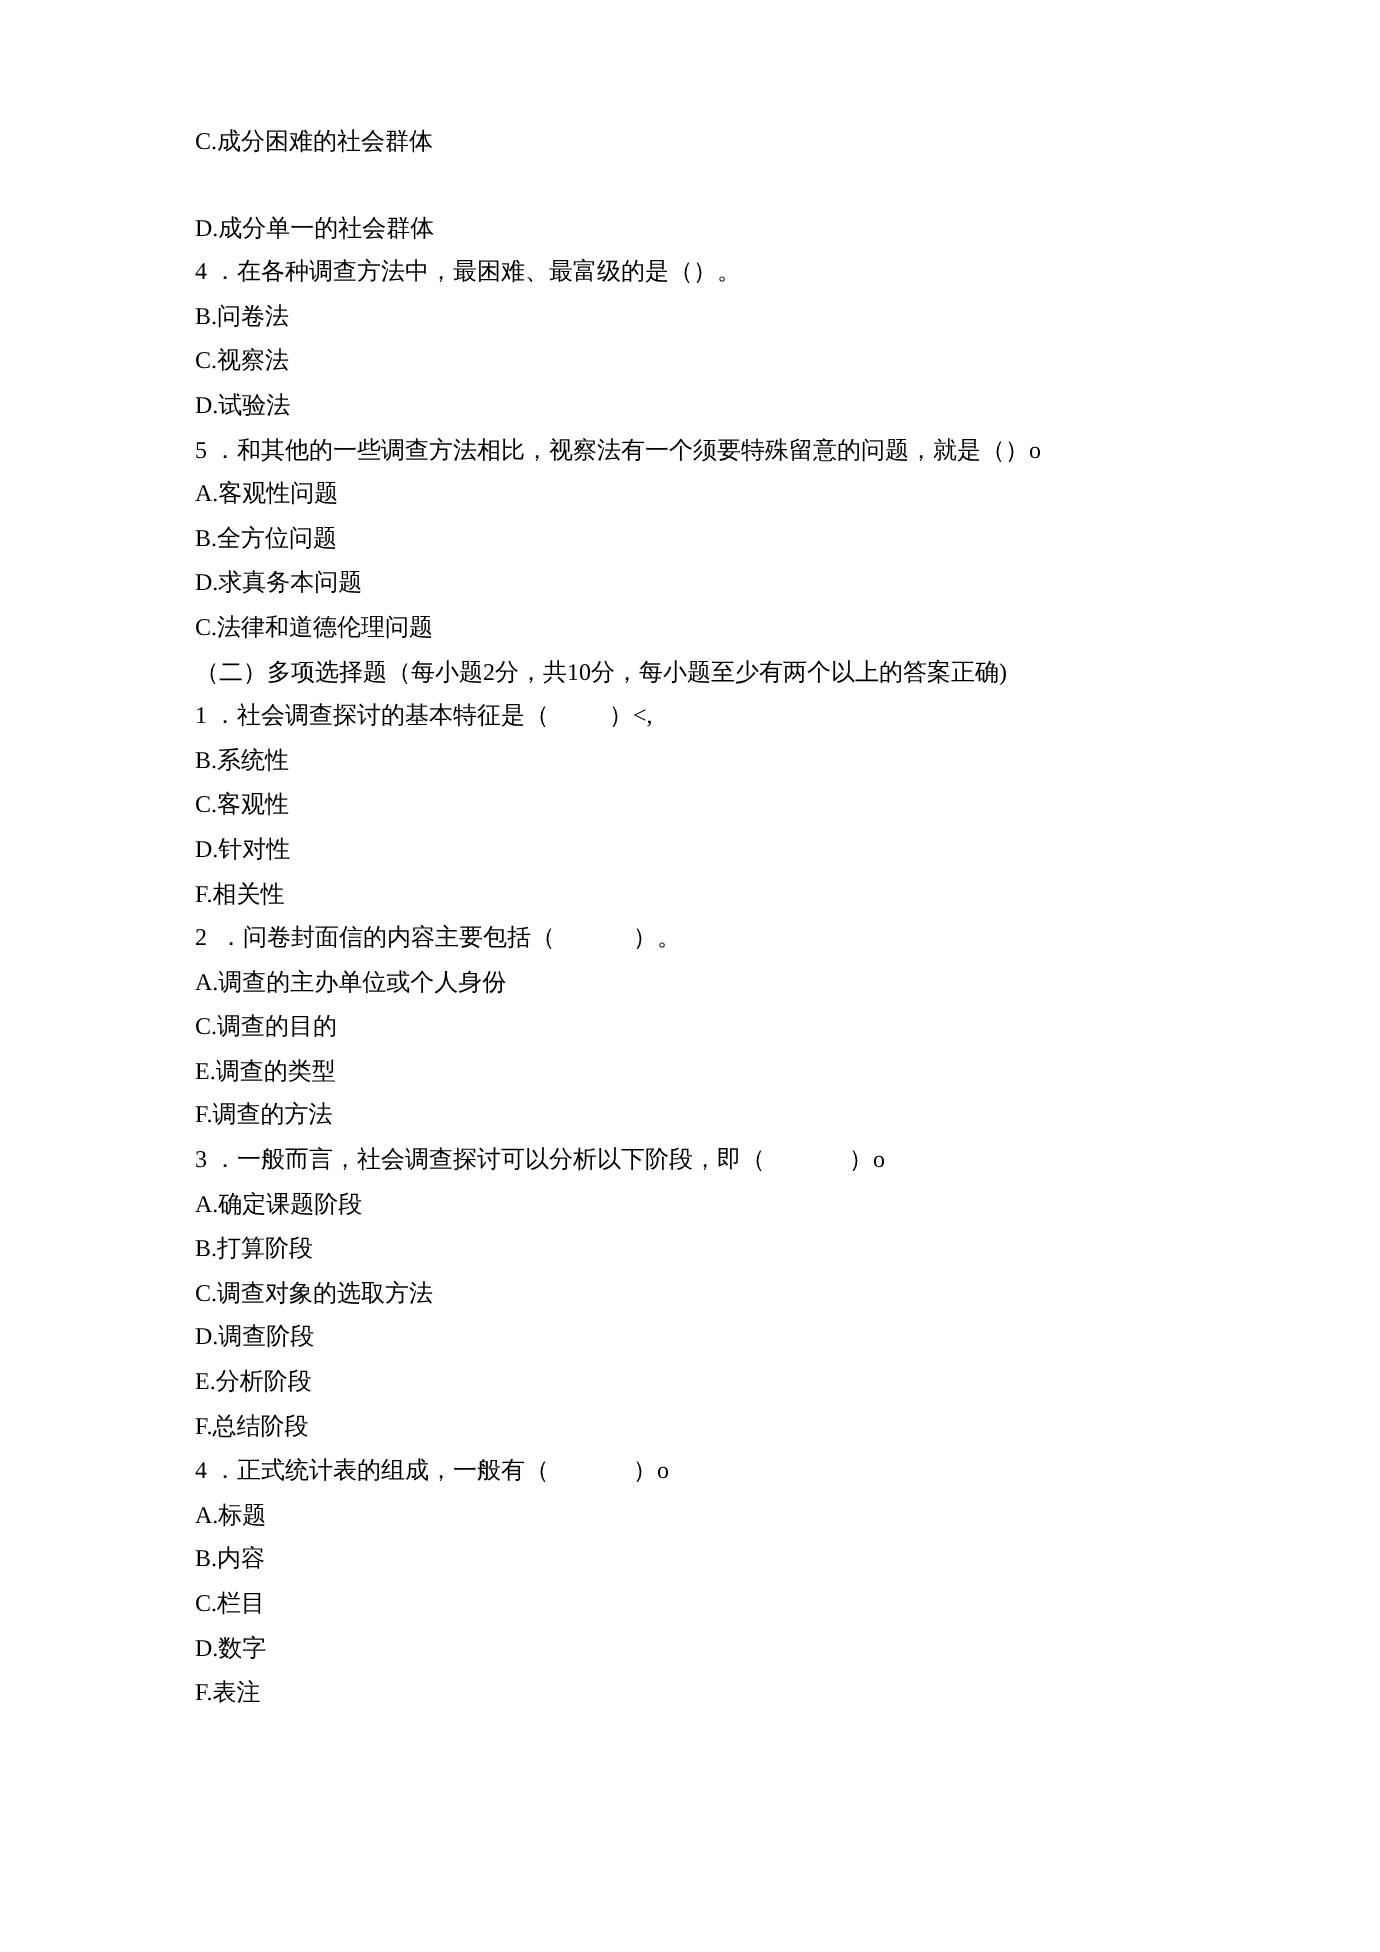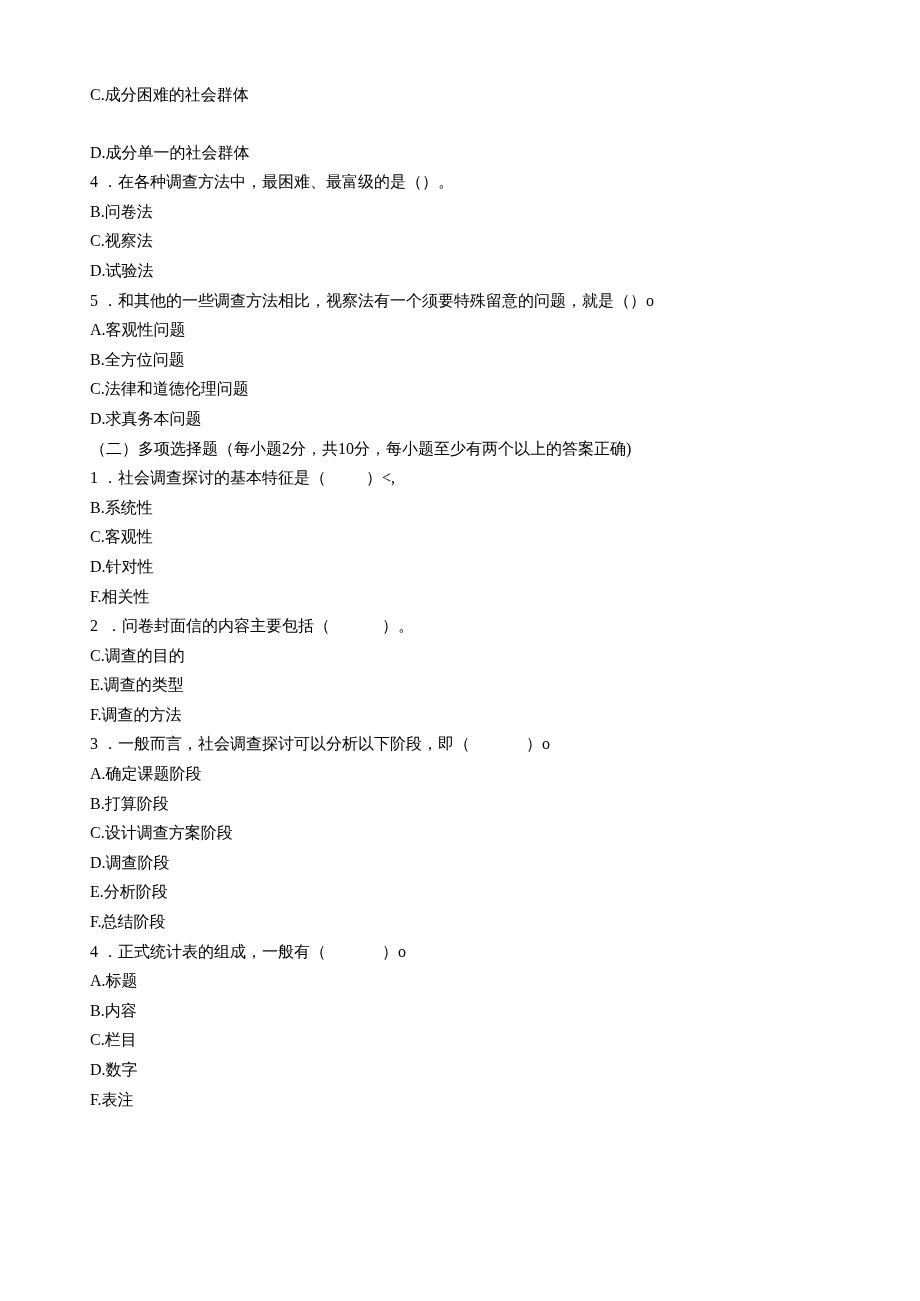--- a/index.html
+++ b/index.html
@@ -11,55 +11,57 @@
   body {
     font-family: "SimSun", "宋体", serif;
     font-size: 16px;
     color: #000000;
     line-height: 1.85;
     padding: 80px 90px 60px 90px;
     box-sizing: border-box;
   }
   .line {
     white-space: pre;
+    margin-left: 40px;
   }
   .spacer {
     height: 28px;
   }
 </style>
 </head>
 <body>
 
 <div id="content">
     <div class="line">C.成分困难的社会群体</div>
     <div class="spacer"></div>
     <div class="line">D.成分单一的社会群体</div>
     <div class="line">4 ．在各种调查方法中，最困难、最富级的是（）。</div>
     <div class="line">B.问卷法</div>
     <div class="line">C.视察法</div>
     <div class="line">D.试验法</div>
     <div class="line">5 ．和其他的一些调查方法相比，视察法有一个须要特殊留意的问题，就是（）o</div>
     <div class="line">A.客观性问题</div>
     <div class="line">B.全方位问题</div>
+    <div class="line">D.求真务本问题</div>
     <div class="line">C.法律和道德伦理问题</div>
-    <div class="line">D.求真务本问题</div>
     <div class="line">（二）多项选择题（每小题2分，共10分，每小题至少有两个以上的答案正确)</div>
     <div class="line">1 ．社会调查探讨的基本特征是（          ）&lt;,</div>
     <div class="line">B.系统性</div>
     <div class="line">C.客观性</div>
     <div class="line">D.针对性</div>
     <div class="line">F.相关性</div>
     <div class="line">2  ．问卷封面信的内容主要包括（             ）。</div>
+    <div class="line">A.调查的主办单位或个人身份</div>
     <div class="line">C.调查的目的</div>
     <div class="line">E.调查的类型</div>
     <div class="line">F.调查的方法</div>
     <div class="line">3 ．一般而言，社会调查探讨可以分析以下阶段，即（              ）o</div>
     <div class="line">A.确定课题阶段</div>
     <div class="line">B.打算阶段</div>
-    <div class="line">C.设计调查方案阶段</div>
+    <div class="line">C.调查对象的选取方法</div>
     <div class="line">D.调查阶段</div>
     <div class="line">E.分析阶段</div>
     <div class="line">F.总结阶段</div>
     <div class="line">4 ．正式统计表的组成，一般有（              ）o</div>
     <div class="line">A.标题</div>
     <div class="line">B.内容</div>
     <div class="line">C.栏目</div>
     <div class="line">D.数字</div>
     <div class="line">F.表注</div>
   </div>

